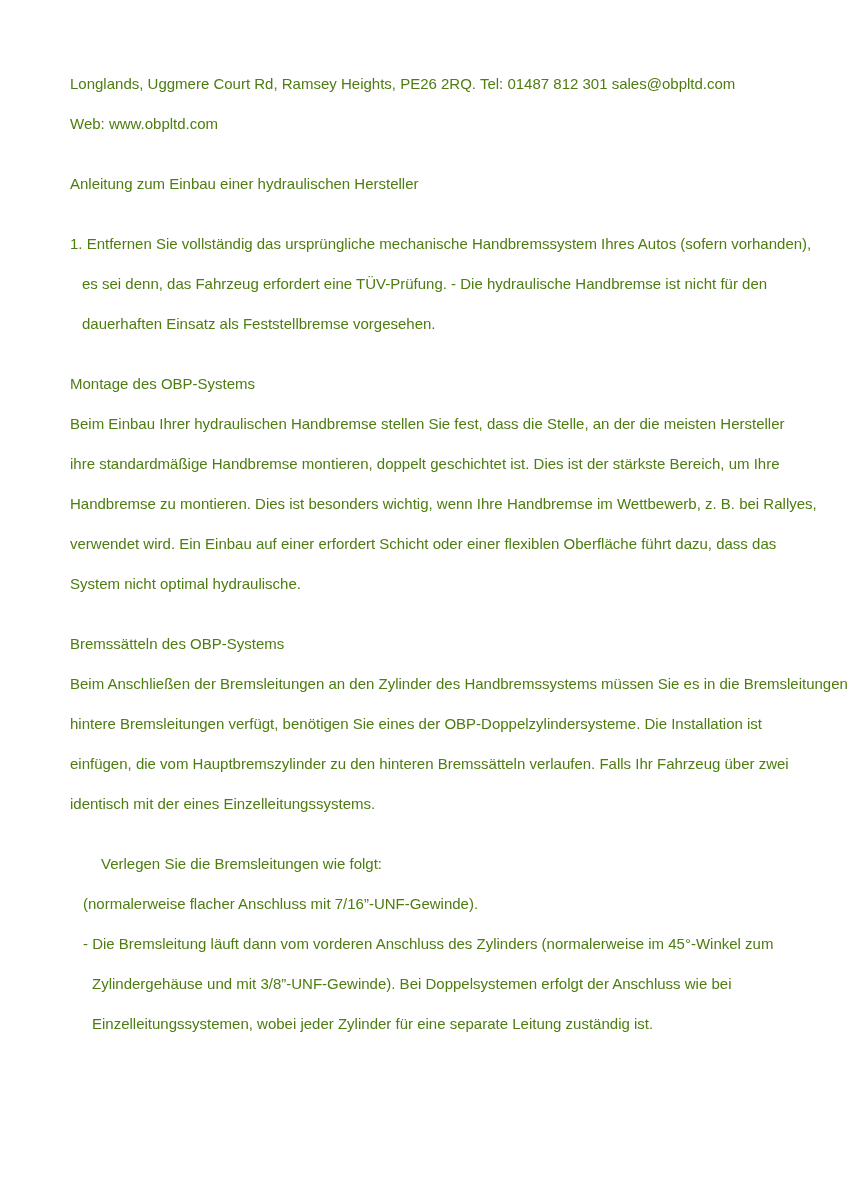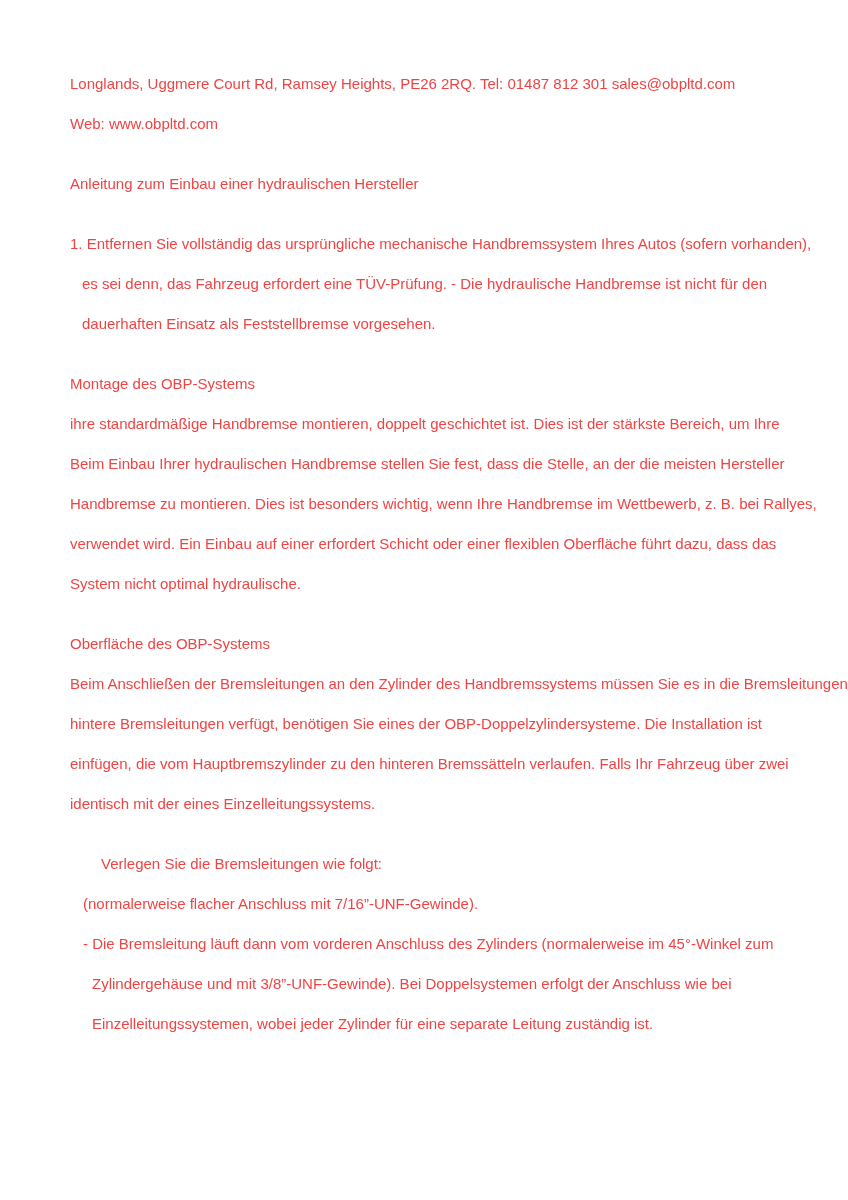--- a/index.html
+++ b/index.html
@@ -12,21 +12,21 @@
     height: 1200px;
     overflow: hidden;
   }
   .doc {
     box-sizing: border-box;
     width: 756px;
     height: 1200px;
     padding: 64px 20px 0 70px;
     font-family: "Liberation Sans", "DejaVu Sans", sans-serif;
     font-size: 15px;
-    color: #ef4444;
+    color: #4d7c0f;
     background: #ffffff;
   }
   .line {
     line-height: 40px;
     white-space: nowrap;
   }
   .block { margin: 0; }
   
   .b-title, .b-heading, .b-numbered-step { margin-top: 20px; }
   
@@ -52,28 +52,28 @@
     </div>
     <div class="block b-numbered-step">
       <div class="line">1. Entfernen Sie vollständig das ursprüngliche mechanische Handbremssystem Ihres Autos (sofern vorhanden),</div>
       <div class="line">es sei denn, das Fahrzeug erfordert eine TÜV-Prüfung. - Die hydraulische Handbremse ist nicht für den</div>
       <div class="line">dauerhaften Einsatz als Feststellbremse vorgesehen.</div>
     </div>
     <div class="block b-heading">
       <div class="line">Montage des OBP-Systems</div>
     </div>
     <div class="block b-paragraph">
+      <div class="line">Beim Einbau Ihrer hydraulischen Handbremse stellen Sie fest, dass die Stelle, an der die meisten Hersteller</div>
       <div class="line">ihre standardmäßige Handbremse montieren, doppelt geschichtet ist. Dies ist der stärkste Bereich, um Ihre</div>
-      <div class="line">Beim Einbau Ihrer hydraulischen Handbremse stellen Sie fest, dass die Stelle, an der die meisten Hersteller</div>
       <div class="line">Handbremse zu montieren. Dies ist besonders wichtig, wenn Ihre Handbremse im Wettbewerb, z. B. bei Rallyes,</div>
       <div class="line">verwendet wird. Ein Einbau auf einer erfordert Schicht oder einer flexiblen Oberfläche führt dazu, dass das</div>
       <div class="line">System nicht optimal hydraulische.</div>
     </div>
     <div class="block b-heading">
-      <div class="line">Oberfläche des OBP-Systems</div>
+      <div class="line">Bremssätteln des OBP-Systems</div>
     </div>
     <div class="block b-paragraph">
       <div class="line">Beim Anschließen der Bremsleitungen an den Zylinder des Handbremssystems müssen Sie es in die Bremsleitungen</div>
       <div class="line">hintere Bremsleitungen verfügt, benötigen Sie eines der OBP-Doppelzylindersysteme. Die Installation ist</div>
       <div class="line">einfügen, die vom Hauptbremszylinder zu den hinteren Bremssätteln verlaufen. Falls Ihr Fahrzeug über zwei</div>
       <div class="line">identisch mit der eines Einzelleitungssystems.</div>
     </div>
     <div class="block b-paragraph">
       <div class="line">Verlegen Sie die Bremsleitungen wie folgt:</div>
     </div>

